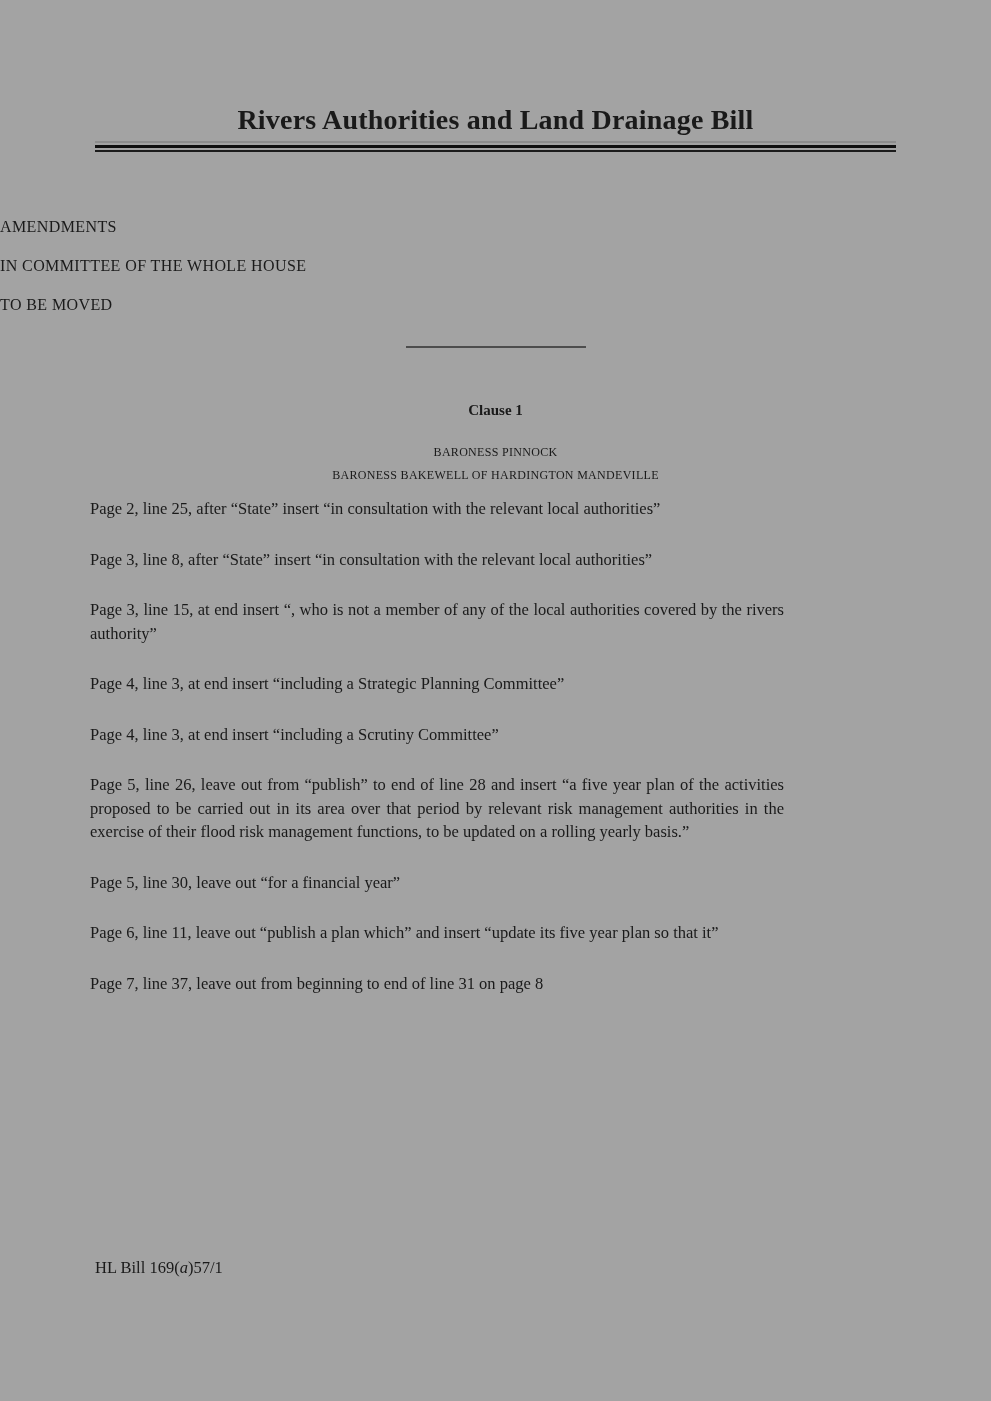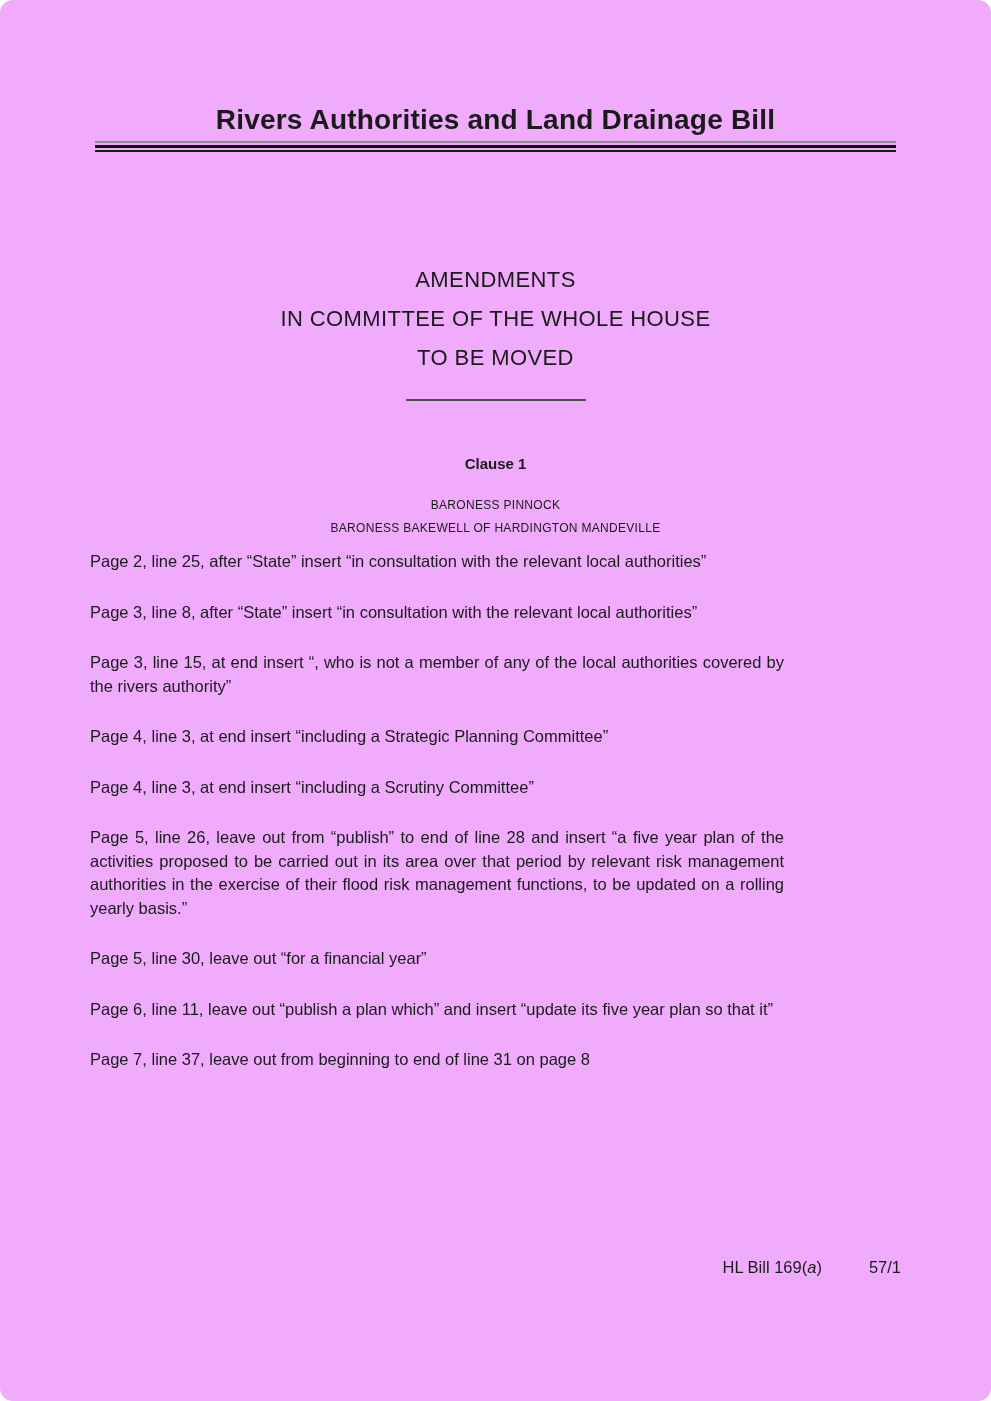--- a/index.html
+++ b/index.html
@@ -1,45 +1,43 @@
 <!DOCTYPE html>
 <html><head>
 <meta charset="utf-8">
 <style>
   * { margin: 0; padding: 0; box-sizing: border-box; }
   html, body { background: #ffffff; }
   .page {
     position: relative;
     width: 991px;
     height: 1401px;
-    background: #f0abfc;
+    background: #a3a3a3;
     overflow: hidden;
-    font-family: Liberation Sans, sans-serif;
+    font-family: Liberation Serif, serif;
     color: #1a1a1a;
-    border-radius: 13px;
   }
   .bill-title {
     padding-top: 103px;
     text-align: center;
     font-size: 28px;
     font-weight: bold;
     letter-spacing: 0.2px;
     line-height: 33px;
   }
   .title-rule {
     width: 801px;
     margin: 5px auto 0;
   }
   .rule-a { border-top: 2px solid #8d8d8d; margin-bottom: 2px; }
   .rule-b { border-top: 3px solid #101010; margin-bottom: 2px; }
   .rule-c { border-top: 2px solid #1c1c1c; }
   .preamble {
-    margin-top: 116px;
-    text-align: center;
-    font-size: 22px;
+    margin-top: 63px;
+    font-size: 16px;
     line-height: 24px;
     letter-spacing: 0.4px;
   }
   .preamble .preamble-line { margin-bottom: 15px; }
   .preamble .preamble-line:last-child { margin-bottom: 0; }
   .section-divider {
     width: 180px;
     border-top: 2px solid #4d4d4d;
     margin: 29px auto 0;
   }
@@ -80,24 +78,23 @@
   .sub-text {
     flex: 1;
     text-align: justify;
   }
   .footer {
     position: absolute;
     top: 1256px;
     left: 95px;
     right: 90px;
     display: flex;
-    justify-content: flex-end;
+    justify-content: flex-start;
     font-size: 16.5px;
     line-height: 23px;
-    gap: 47px;
   }
   .it { font-style: italic; }
 </style>
 </head>
 <body>
 
 <div class="page">
 
   <h1 class="bill-title">Rivers Authorities and Land Drainage Bill</h1>
 

